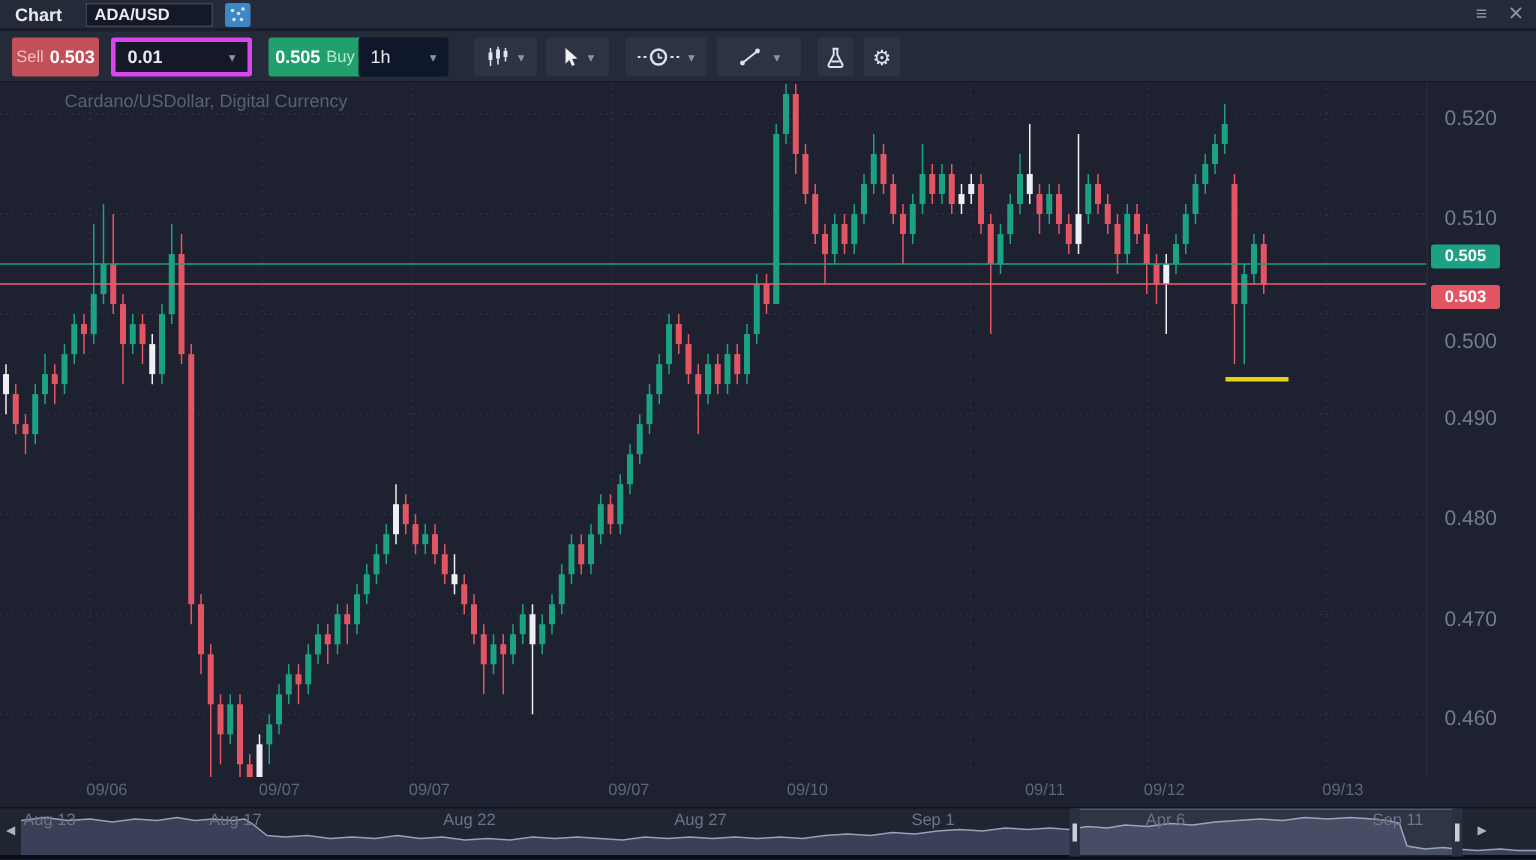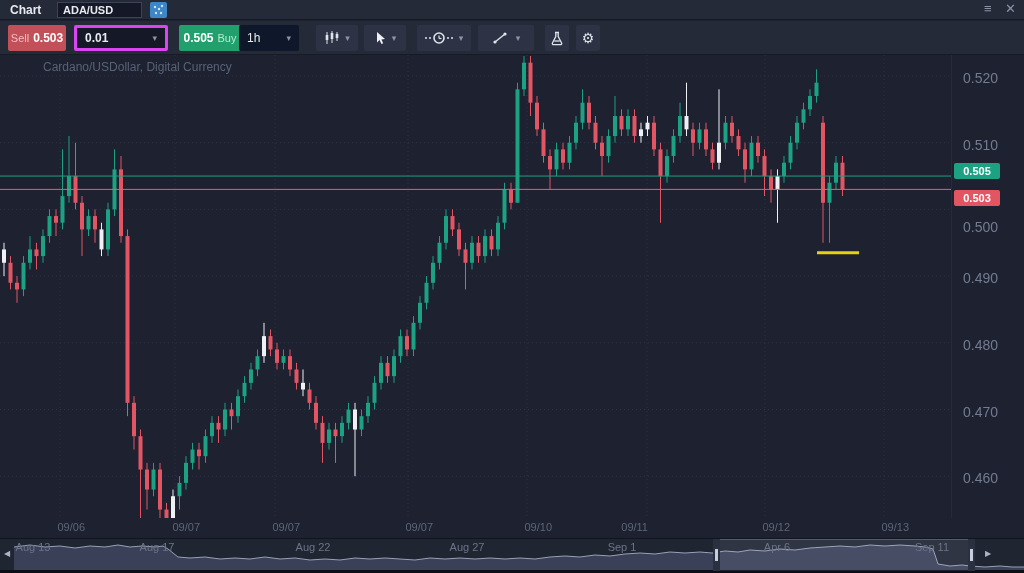--- a/index.html
+++ b/index.html
@@ -686,21 +686,21 @@
       <div class="ptick" style="top: 415.2px;">0.460</div>
       <div class="pbadge" style="background: rgb(28, 161, 130); top: 108.05px;">0.505</div>
       <div class="pbadge" style="background: rgb(226, 86, 100); top: 135.39px;">0.503</div>
     </div>
   <div class="time-axis" id="time-axis">
       <div class="ttick" style="left: 60px;">09/06</div>
       <div class="ttick" style="left: 175px;">09/07</div>
       <div class="ttick" style="left: 275px;">09/07</div>
       <div class="ttick" style="left: 408px;">09/07</div>
       <div class="ttick" style="left: 527px;">09/10</div>
-      <div class="ttick" style="left: 623px;">09/11</div>
+      <div class="ttick" style="left: 685px;">09/11</div>
       <div class="ttick" style="left: 765px;">09/12</div>
       <div class="ttick" style="left: 884px;">09/13</div>
     </div>
 
   <div class="navigator" id="navigator">
     <svg id="nav-svg" width="1024" height="32">
         <polygon points="14,32 14,8 30,6 45,8 60,7 75,9 90,7 105,8 118,6 130,8 142,7 155,8 163,7 168,10 173,14 178,18 190,19 205,18 220,20 235,19 250,20 265,18 280,20 295,19 310,21 325,20 340,21 355,19 370,20 385,19 400,20 415,21 430,19 445,20 460,19 475,20 490,19 505,20 520,19 535,20 550,18 565,17 580,18 595,16 610,17 625,15 640,14 655,15 670,13 685,14 700,13 712,14 725,12 738,13 750,11 765,12 780,10 795,11 810,9 825,8 840,7 855,8 870,6 885,7 900,6 915,7 925,8 933,10 938,25 950,27 962,26 971,27 985,28 1000,27 1012,28 1024,28 1024,32" fill="#3e455e" fill-opacity="0.85"></polygon>
         <polyline points="14,8 30,6 45,8 60,7 75,9 90,7 105,8 118,6 130,8 142,7 155,8 163,7 168,10 173,14 178,18 190,19 205,18 220,20 235,19 250,20 265,18 280,20 295,19 310,21 325,20 340,21 355,19 370,20 385,19 400,20 415,21 430,19 445,20 460,19 475,20 490,19 505,20 520,19 535,20 550,18 565,17 580,18 595,16 610,17 625,15 640,14 655,15 670,13 685,14 700,13 712,14 725,12 738,13 750,11 765,12 780,10 795,11 810,9 825,8 840,7 855,8 870,6 885,7 900,6 915,7 925,8 933,10 938,25 950,27 962,26 971,27 985,28 1000,27 1012,28 1024,28" fill="none" stroke="#98a1b6" stroke-width="1"></polyline>
       </svg>
     <div class="nav-window" id="nav-window" style="left: 716px; width: 255px;"></div>

